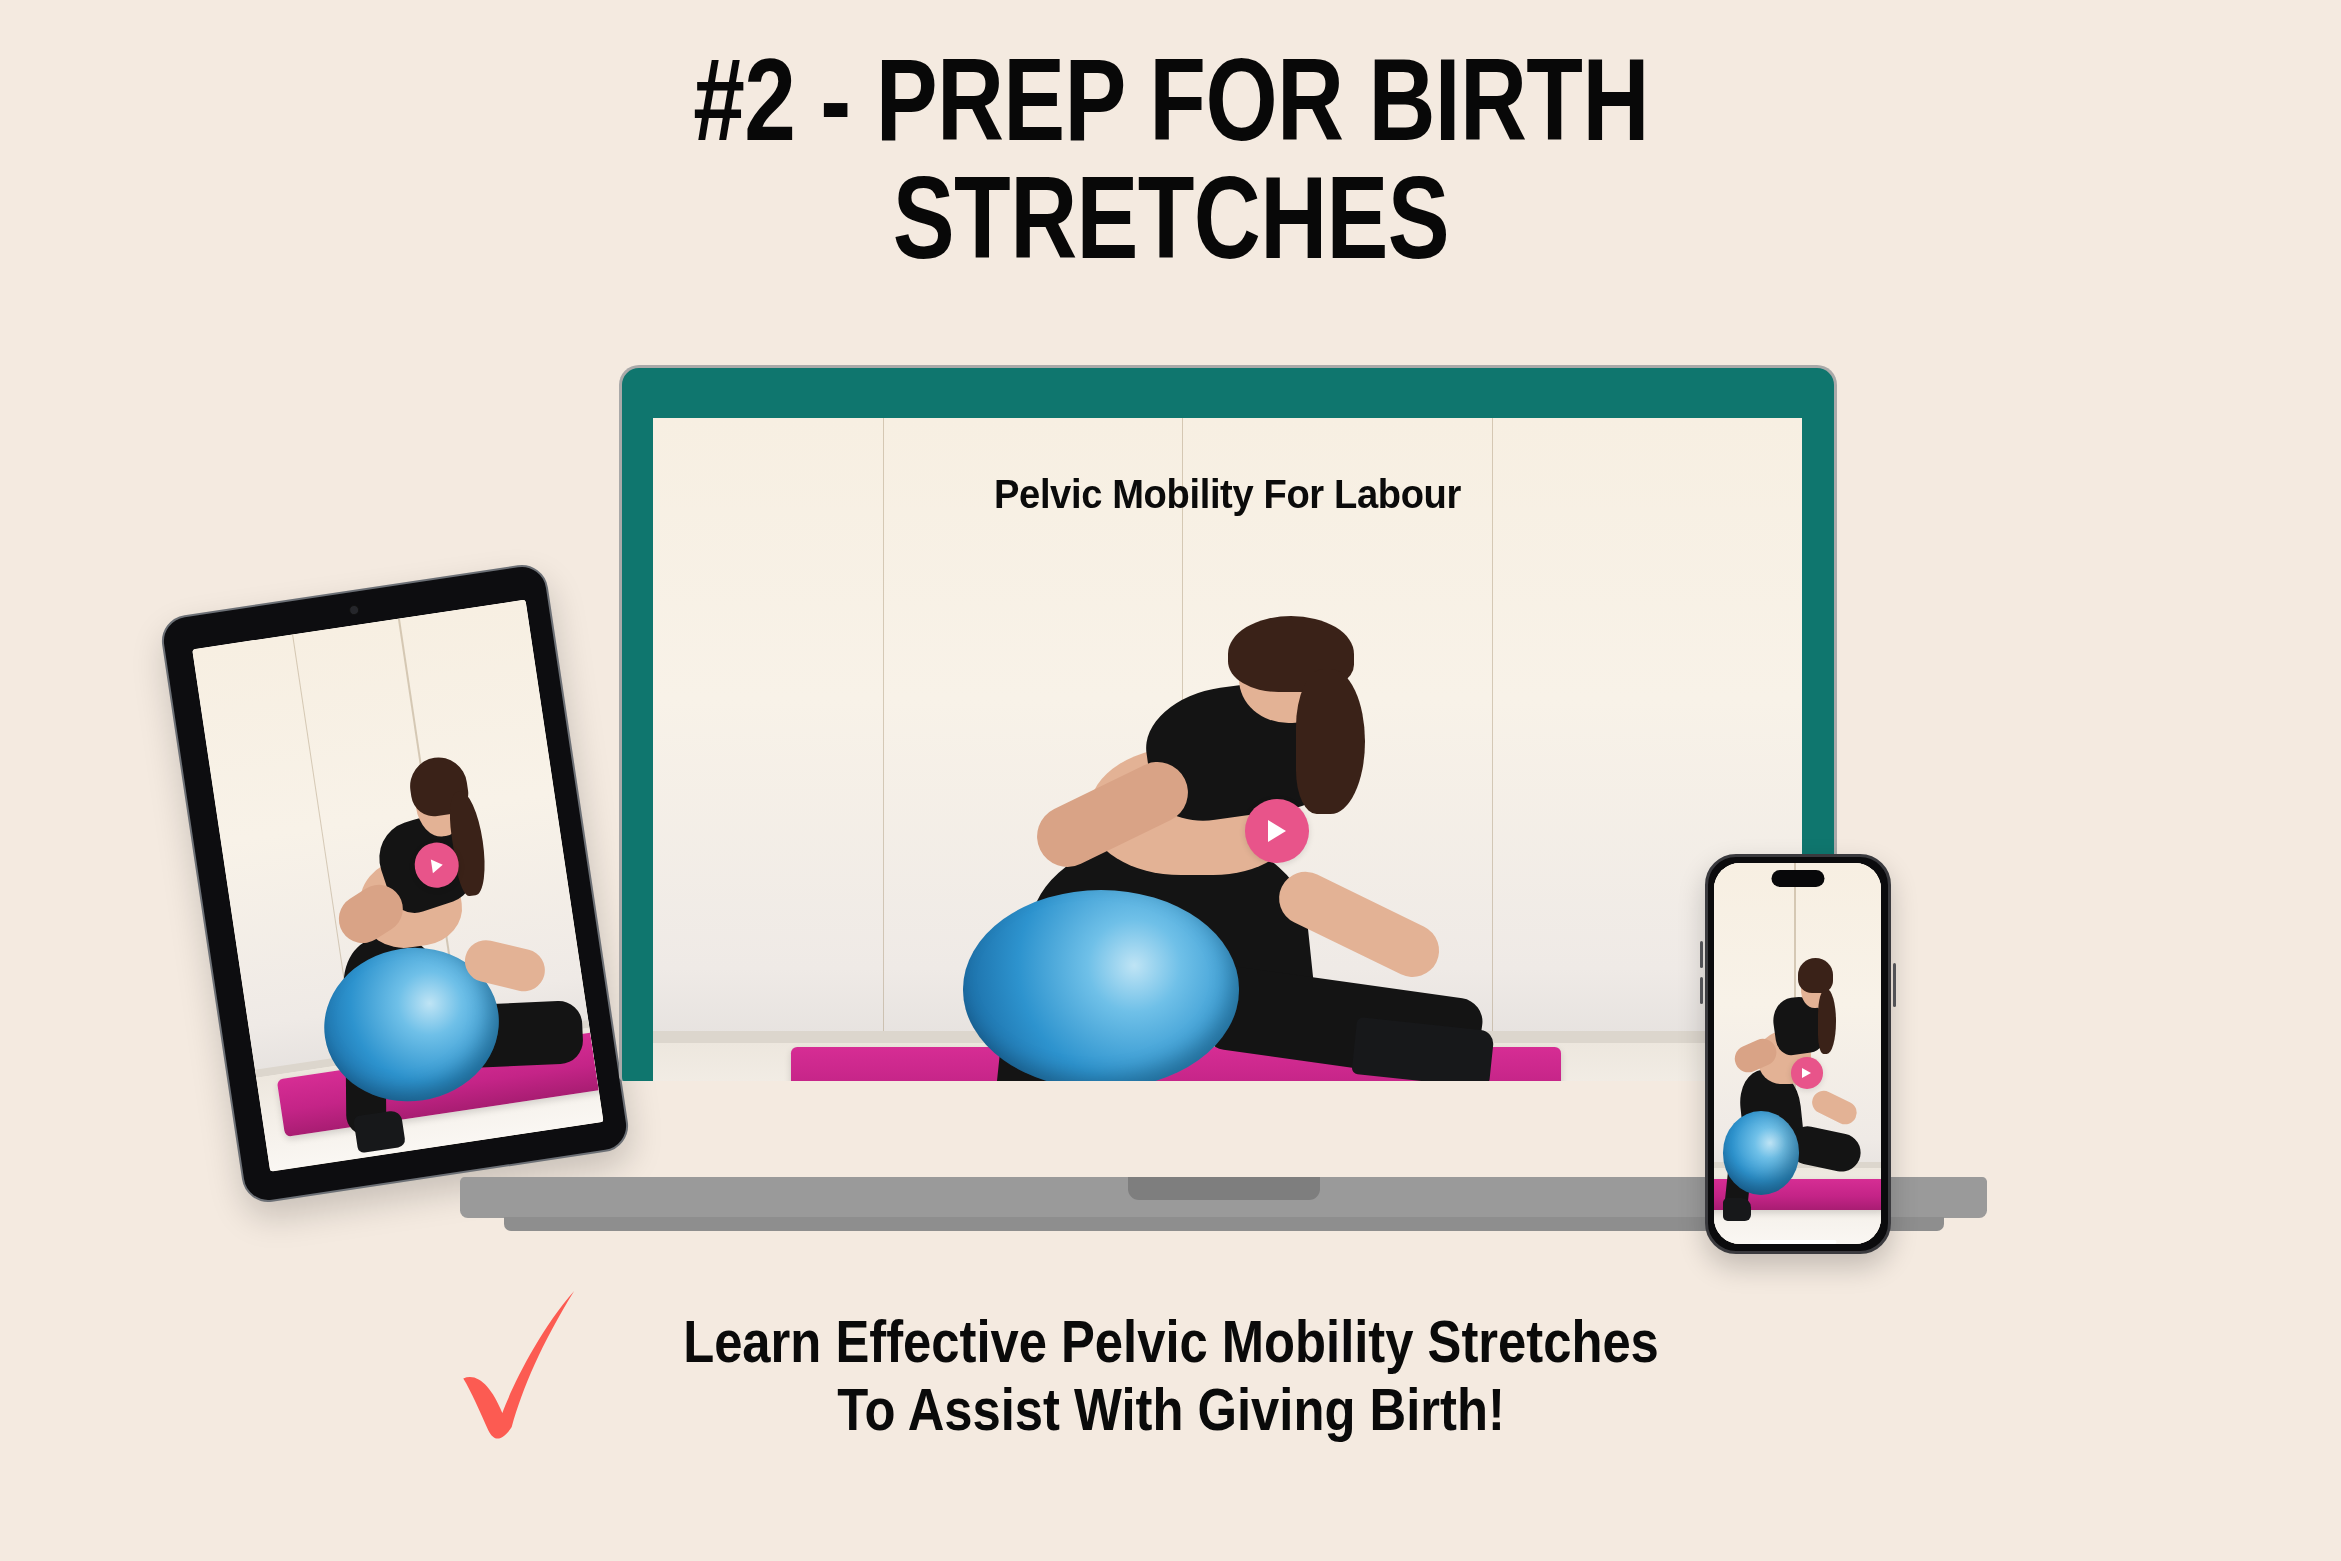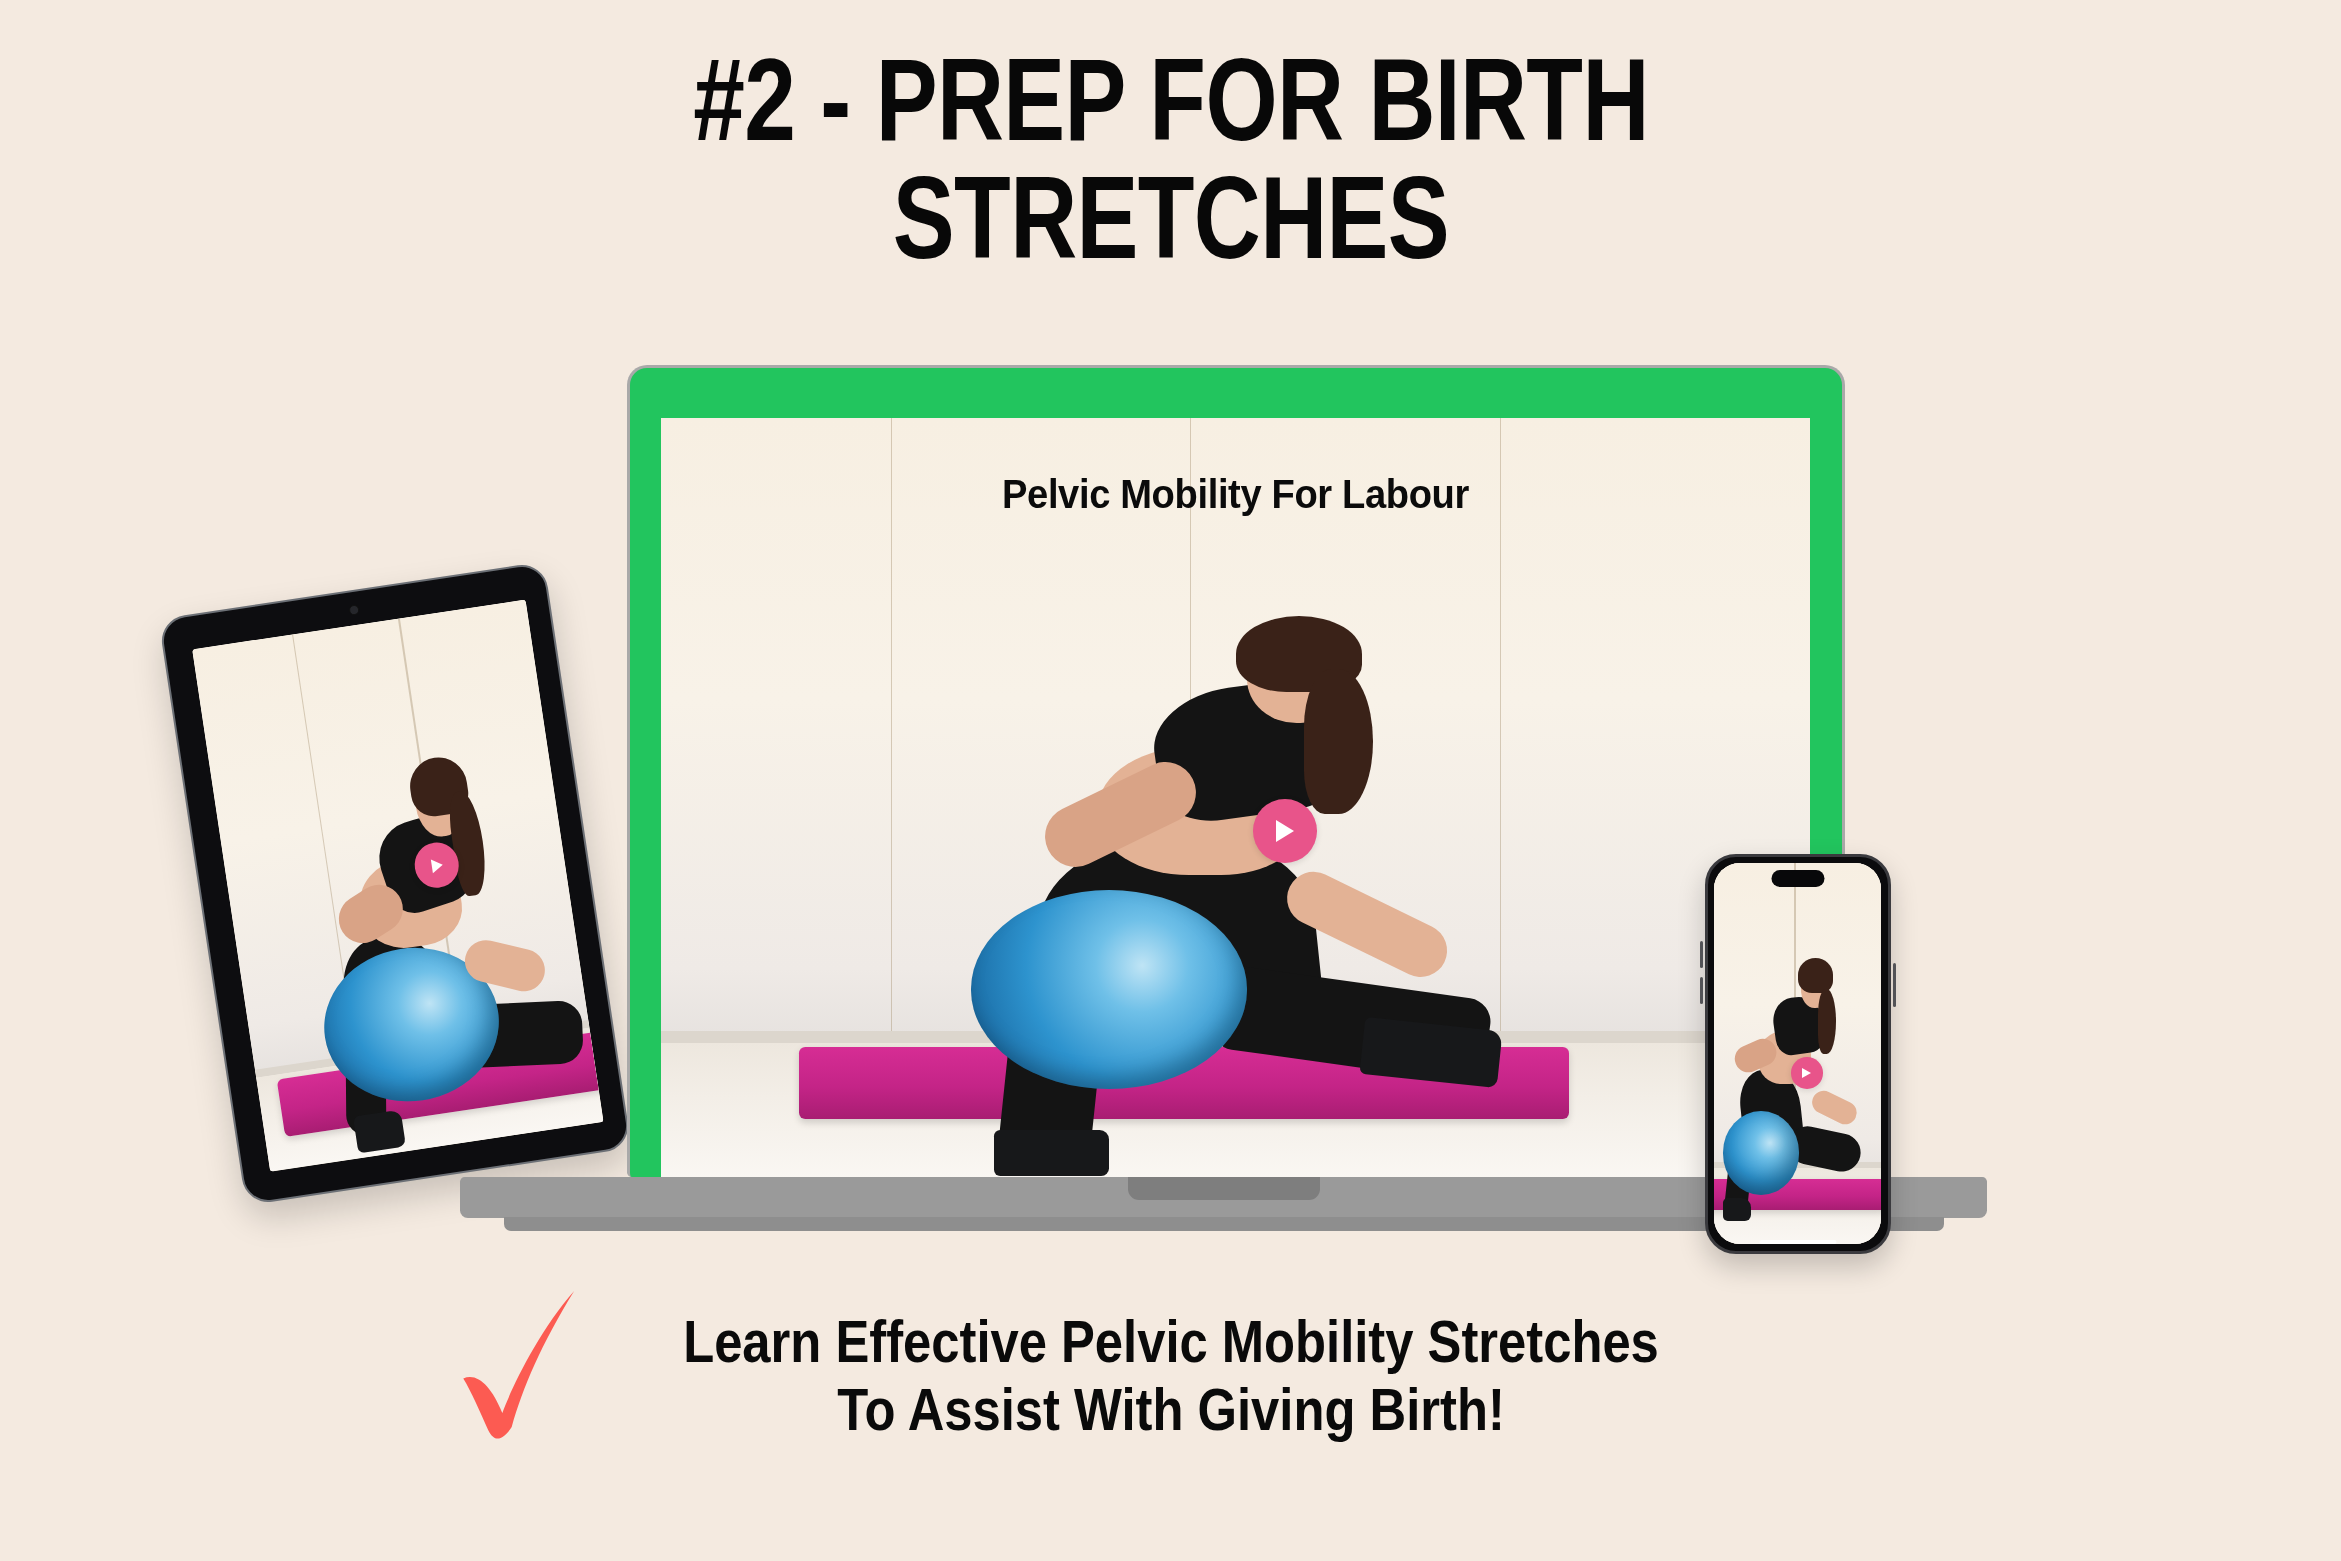--- a/index.html
+++ b/index.html
@@ -104,22 +104,22 @@
     font-weight:900;
     font-size:41px;
     color:#0B0B0B;
     transform:scaleX(0.93);
     letter-spacing:-0.4px;
   }
 
   
   #laptop{ position:absolute; left:615px; top:365px; width:1218px; height:859px; }
   #laptopLid{
-    position:absolute; left:12px; top:0; width:1218px; height:812px;
-    background:#22c55e;
+    position:absolute; left:4px; top:0; width:1218px; height:716px;
+    background:#0f766e;
     border-radius:20px 20px 4.7px 4.7px;
     border:3.9px solid #A9A9A9;
     border-bottom:none;
     overflow:hidden;
   }
   #laptopScreen{
     position:absolute; left:31px; top:50px;
     width:1149px; height:762px;
     overflow:hidden;
     background:#F7F1E6;

